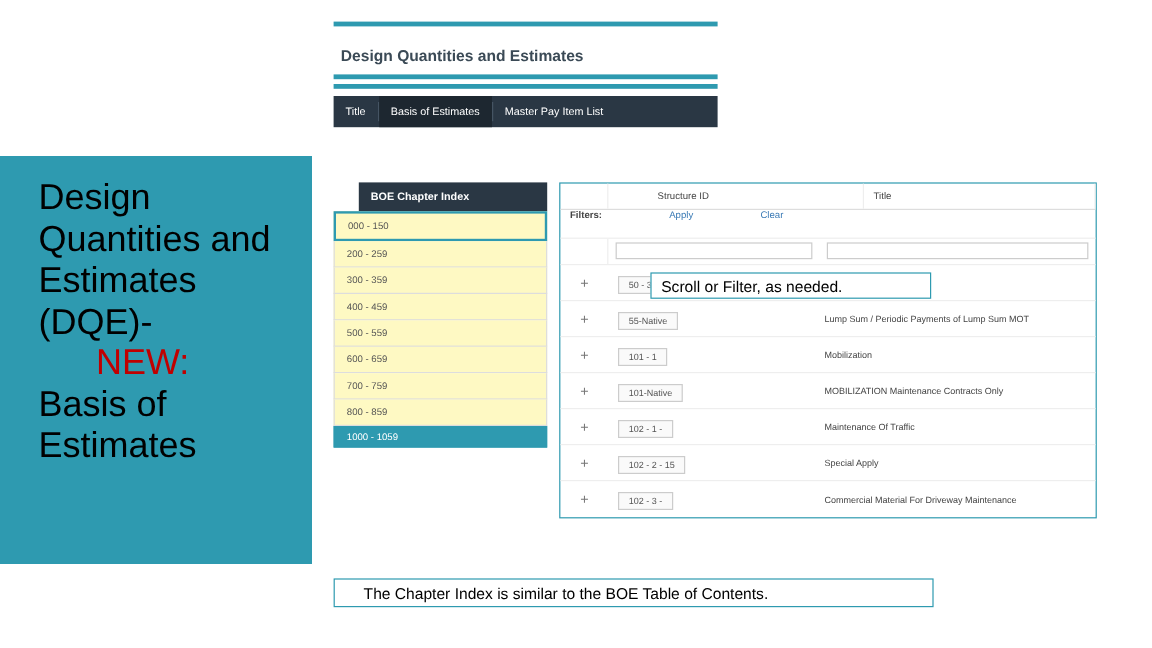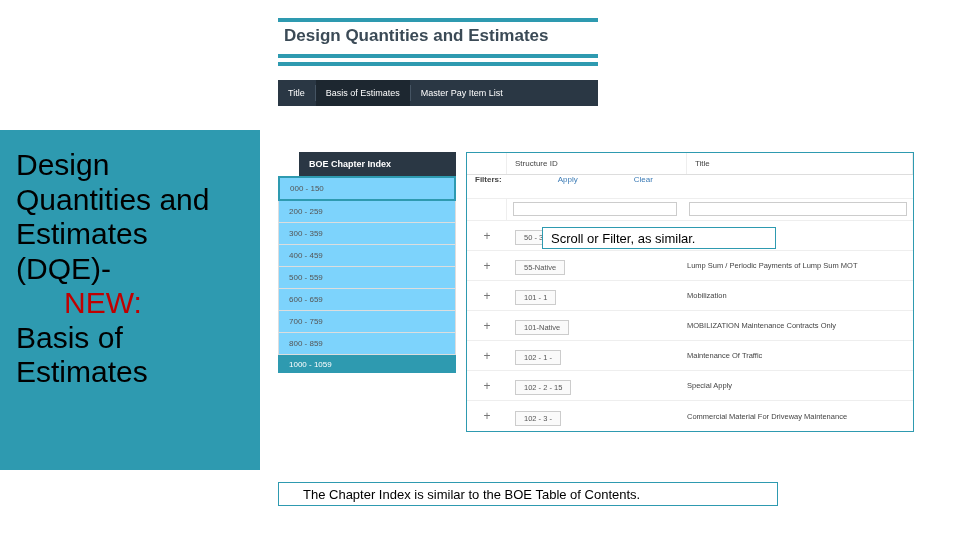--- a/index.html
+++ b/index.html
@@ -1,41 +1,41 @@
 <!DOCTYPE html>
 <html><head>
 <meta charset="utf-8">
 <style>
   * { box-sizing: border-box; margin: 0; padding: 0; }
   body { width: 960px; height: 540px; font-family: "Segoe UI", Arial, sans-serif; background: #fff; position: relative; overflow: hidden; }
 
-  .left-panel { position: absolute; left: 0; top: 130px; width: 260px; height: 340px; background: #2e9ab0; padding: 18px 16px; }
+  .left-panel { position: absolute; left: 0; top: 130px; width: 260px; height: 340px; background: #2e9ab0; padding: 18px 32px; }
   .left-title { font-size: 30px; line-height: 1.15; color: #000; font-weight: 400; }
   .left-title .new { color: #c00000; margin-left: 48px; }
 
   .app-header { position: absolute; left: 278px; top: 18px; width: 320px; }
-  .app-title-wrap { font-size: 17px; font-weight: 600; color: #3b4a56; padding: 4px 6px 8px 6px; }
+  .app-title-wrap { font-size: 13px; font-weight: 600; color: #3b4a56; padding: 4px 6px 8px 6px; margin-top: 13px; }
   .bars { display: flex; flex-direction: column; gap: 4px; }
   .bar { height: 4px; background: #2e9ab0; }
 
   .nav-bar { position: absolute; left: 278px; top: 80px; width: 320px; height: 26px; background: #2a3744; display: flex; align-items: center; }
   .nav-item { color: #fff; font-size: 9px; padding: 0 10px; height: 100%; display: flex; align-items: center; }
   .nav-item.sel { background: #1d2730; }
   .nav-sep { width: 1px; height: 16px; background: #455463; }
 
   .chapter-panel { position: absolute; left: 278px; top: 152px; width: 178px; }
   .chapter-head { background: #2a3744; color: #fff; font-size: 9px; font-weight: 600; padding: 7px 10px; margin-left: 21px; }
-  .chapter-item { border: 1px solid #ddd; border-top: none; padding: 6px 10px; font-size: 8px; color: #555; background: #7dd3fc; }
+  .chapter-item { border: 1px solid #ddd; border-top: none; padding: 6px 10px; font-size: 8px; color: #555; background: #fef9c3; }
   .chapter-item.first { border: 2px solid #2e9ab0; }
 
   .grid-panel { position: absolute; left: 466px; top: 152px; width: 448px; border: 1px solid #2e9ab0; background: #fff; }
   .grid-head { display: flex; border-bottom: 1px solid #ddd; }
   .grid-head-cell { font-size: 8px; color: #444; padding: 6px 8px; border-right: 1px solid #eee; }
   .col-exp { width: 40px; }
-  .col-sid { width: 180px; }
+  .col-sid { width: 180px; margin-left: 33px; }
   .col-title { flex: 1; }
   .filters-row { display: flex; align-items: flex-start; border-bottom: 1px solid #eee; height: 24px; gap: 48px; }
   .filters-label { font-size: 8px; color: #444; padding: 0 8px; font-weight: 600; }
   .filters-link { font-size: 8px; color: #3a7ab5; margin-right: 8px; cursor: pointer; }
   .filter-inputs { display: flex; border-bottom: 1px solid #eee; height: 22px; }
   .filter-inputs .col-exp { border-right: 1px solid #eee; }
   .filter-box { border: 1px solid #ccc; height: 14px; margin: 3px 6px; flex: 1; background: #fff; }
   .grid-row { display: flex; border-bottom: 1px solid #eee; height: 30px; align-items: center; }
   .expand { width: 40px; text-align: center; color: #777; font-size: 12px; line-height: 1; }
   .sid-cell { width: 180px; padding: 0 8px; }
@@ -137,14 +137,14 @@
     <div class="sid-cell"><span class="sid-chip">102 - 2 - 15</span></div>
     <div class="title-cell">Special Apply</div>
   </div>
   <div class="grid-row" style="border-bottom:none">
     <div class="expand">+</div>
     <div class="sid-cell"><span class="sid-chip">102 - 3 -</span></div>
     <div class="title-cell">Commercial Material For Driveway Maintenance</div>
   </div>
 </div>
 
-<div class="callout-1">Scroll or Filter, as similar.</div>
+<div class="callout-1">Scroll or Filter, as needed.</div>
 <div class="callout-2">The Chapter Index is similar to the BOE Table of Contents.</div>
 
 </body></html>

